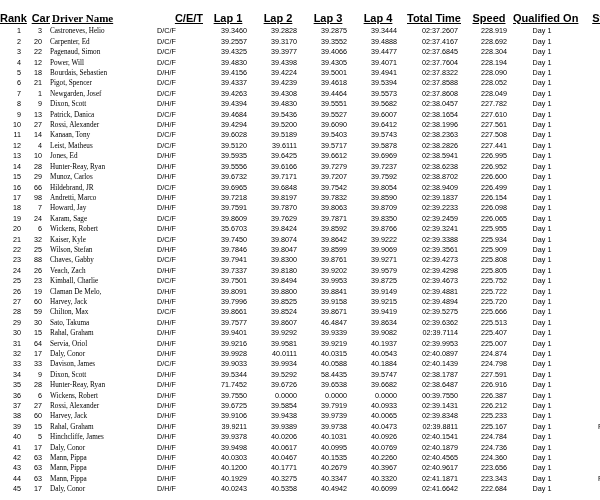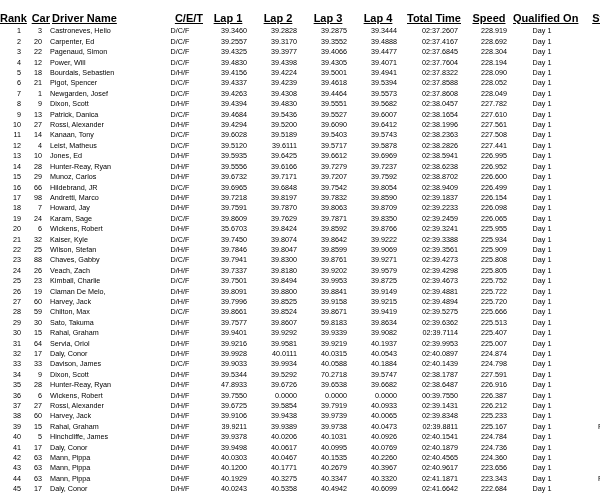--- a/index.html
+++ b/index.html
@@ -33,22 +33,22 @@
   #results-table td {
     padding: 0;
     height: 10.4px;
     white-space: nowrap;
     overflow: hidden;
     vertical-align: middle;
   }
   
   .col-rank   { width: 26px;  text-align: right; padding-right: 5px !important; }
   .col-car    { width: 24px;  text-align: right; padding-right: 8px !important; }
-  .col-driver { width: 105px; text-align: left; }
-  .col-cet    { width: 46px;  text-align: center; }
+  .col-driver { width: 105px; text-align: left; font-family: Liberation Serif, serif; }
+  .col-cet    { width: 46px;  }
   .col-lap    { width: 50px;  text-align: right; padding-right: 6px !important; }
   .col-total  { width: 62px;  text-align: right; padding-right: 7px !important; }
   .col-speed  { width: 48px;  text-align: right; padding-right: 6px !important; }
   .col-qual   { width: 58px;  text-align: center; }
   .col-status { width: 76px;  text-align: right; padding-right: 3px !important; }
 
   th.col-rank   { text-align: center; padding-right: 0 !important; }
   th.col-car    { text-align: right; padding-right: 0 !important; }
   th.col-driver { text-align: left; padding-left: 2px !important; }
   th.col-cet    { text-align: right; }
@@ -471,21 +471,21 @@
         <td class="col-qual">Day 1</td>
         <td class="col-status"></td>
       </tr>
       <tr>
         <td class="col-rank">29</td>
         <td class="col-car">30</td>
         <td class="col-driver">Sato, Takuma</td>
         <td class="col-cet">D/H/F</td>
         <td class="col-lap">39.7577</td>
         <td class="col-lap">39.8607</td>
-        <td class="col-lap">59.8183</td>
+        <td class="col-lap">46.4847</td>
         <td class="col-lap">39.8634</td>
         <td class="col-total">02:39.6362</td>
         <td class="col-speed">225.513</td>
         <td class="col-qual">Day 1</td>
         <td class="col-status"></td>
       </tr>
       <tr>
         <td class="col-rank">30</td>
         <td class="col-car">15</td>
         <td class="col-driver">Rahal, Graham</td>
@@ -541,33 +541,33 @@
         <td class="col-qual">Day 1</td>
         <td class="col-status">On Bubble</td>
       </tr>
       <tr>
         <td class="col-rank">34</td>
         <td class="col-car">9</td>
         <td class="col-driver">Dixon, Scott</td>
         <td class="col-cet">D/H/F</td>
         <td class="col-lap">39.5344</td>
         <td class="col-lap">39.5292</td>
-        <td class="col-lap">70.2718</td>
+        <td class="col-lap">58.4435</td>
         <td class="col-lap">39.5747</td>
         <td class="col-total">02:38.1787</td>
         <td class="col-speed">227.591</td>
         <td class="col-qual">Day 1</td>
         <td class="col-status">Retired</td>
       </tr>
       <tr>
         <td class="col-rank">35</td>
         <td class="col-car">28</td>
         <td class="col-driver">Hunter-Reay, Ryan</td>
         <td class="col-cet">D/H/F</td>
-        <td class="col-lap">47.8933</td>
+        <td class="col-lap">71.7452</td>
         <td class="col-lap">39.6726</td>
         <td class="col-lap">39.6538</td>
         <td class="col-lap">39.6682</td>
         <td class="col-total">02:38.6487</td>
         <td class="col-speed">226.916</td>
         <td class="col-qual">Day 1</td>
         <td class="col-status">Retired</td>
       </tr>
       <tr>
         <td class="col-rank">36</td>

